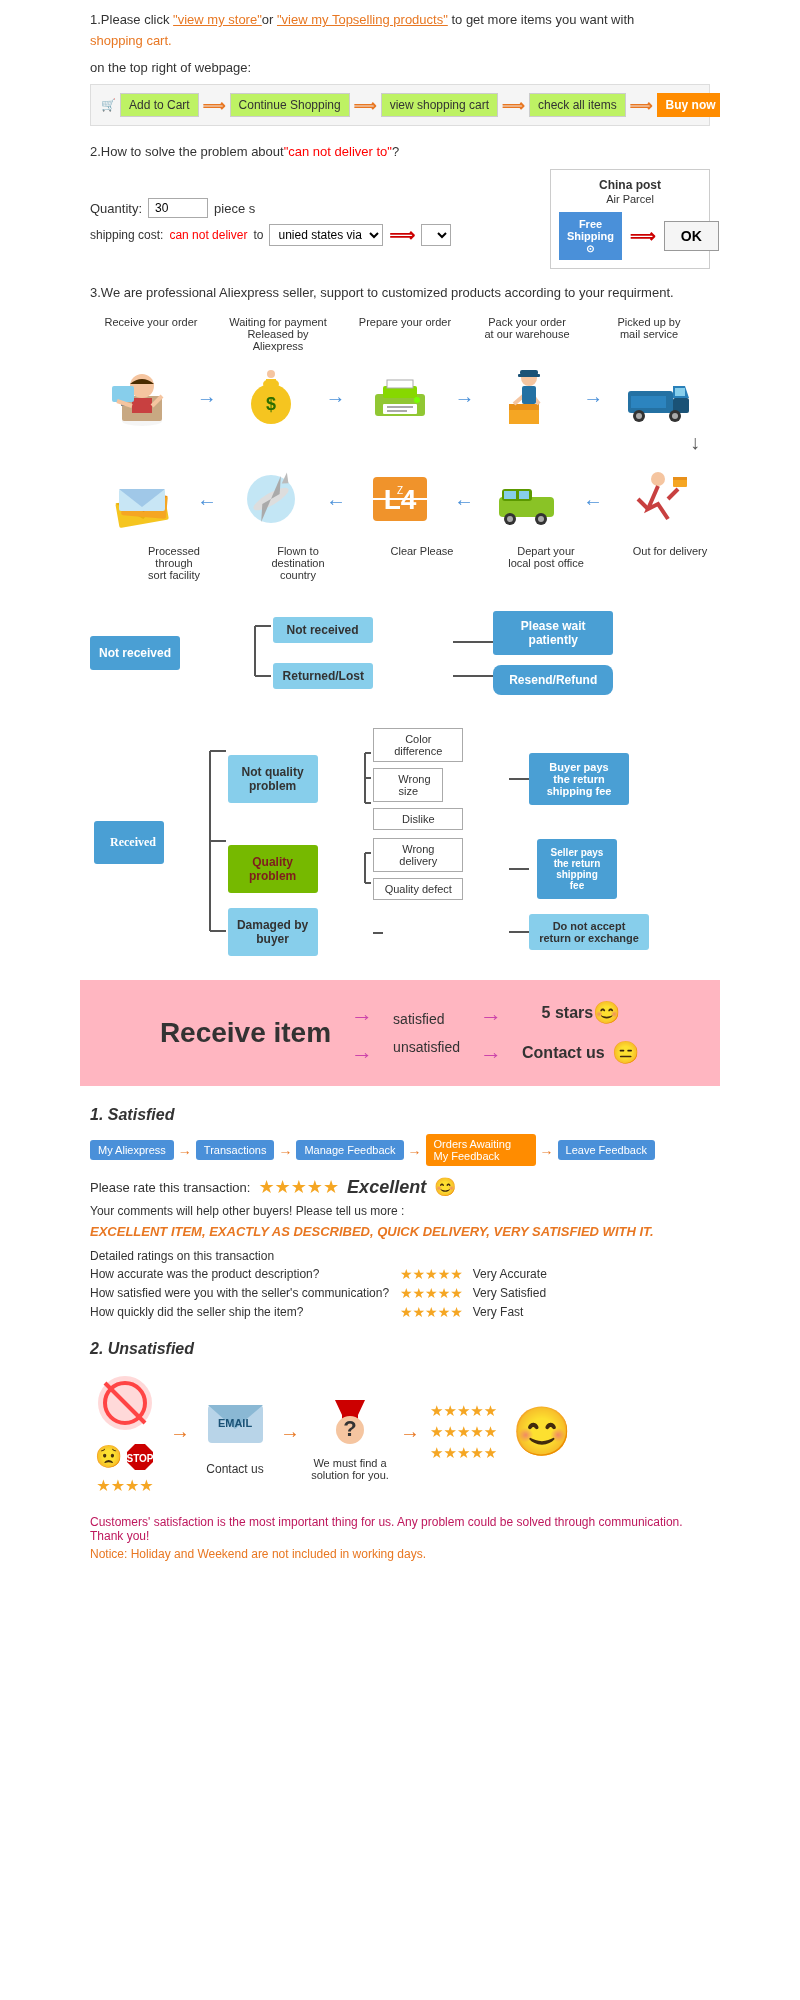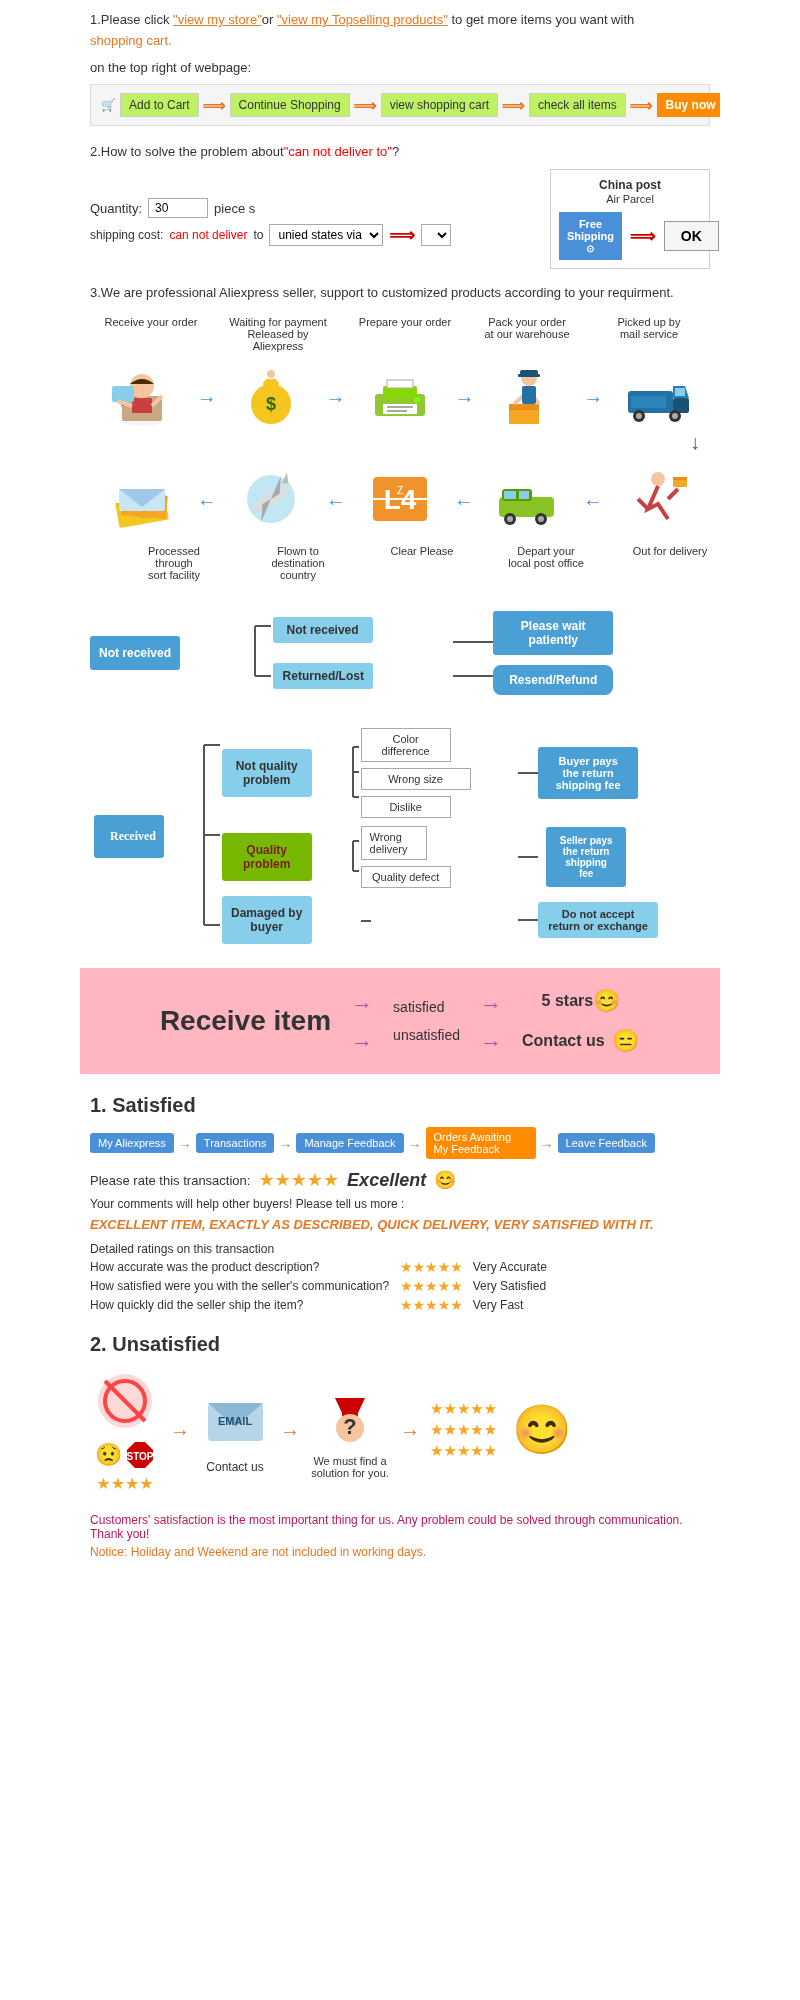--- a/index.html
+++ b/index.html
@@ -44,21 +44,21 @@
     .process-label2 { width: 100px; margin-left: 44px; }
     .fc-blue { background: #4a9fd4; color: #fff; padding: 8px 12px; border-radius: 3px; font-size: 12px; font-weight: bold; text-align: center; display: inline-block; }
     .fc-light { background: #87ceeb; color: #333; padding: 6px 10px; border-radius: 3px; font-size: 12px; font-weight: bold; text-align: center; display: inline-block; }
 
     
     .pink-section { background: #ffb6c1; padding: 20px; margin: 20px 0; display: flex; align-items: center; justify-content: center; gap: 20px; }
     .receive-item-title { font-family: 'Arial Black', Arial, sans-serif; font-size: 28px; font-weight: 900; color: #333; }
 
     
     .satisfied-section { margin: 16px 0; }
-    .section-title { font-size: 20px; font-weight: bold; margin-bottom: 10px; }
+    .section-title { font-size: 16px; font-weight: bold; margin-bottom: 10px; font-style: italic; }
     .feedback-steps { display: flex; align-items: center; gap: 4px; flex-wrap: wrap; font-size: 12px; margin-bottom: 10px; }
     .fb-step { background: #4a90d9; color: #fff; padding: 4px 8px; border-radius: 3px; font-size: 11px; }
     .fb-step.highlight { background: #ff8c00; }
     .fb-arrow { color: #e87722; font-size: 14px; font-weight: bold; }
     .rate-row { display: flex; align-items: center; gap: 8px; font-size: 13px; margin: 6px 0; }
     .stars { color: #f5a623; font-size: 18px; }
     .excellent { font-size: 18px; font-weight: 900; font-style: italic; font-family: 'Arial Black', Arial, sans-serif; }
     .comments-text { font-size: 12px; color: #333; margin: 4px 0; }
     .excellent-item { color: #e87722; font-style: italic; font-weight: bold; font-size: 13px; margin: 6px 0; }
     .ratings-table { margin-top: 10px; font-size: 12px; }
@@ -404,21 +404,21 @@
         <svg width="10" height="80">
           <line x1="2" y1="15" x2="8" y2="15" stroke="#555" stroke-width="2"></line>
           <line x1="2" y1="40" x2="8" y2="40" stroke="#555" stroke-width="2"></line>
           <line x1="2" y1="65" x2="8" y2="65" stroke="#555" stroke-width="2"></line>
           <line x1="2" y1="15" x2="2" y2="65" stroke="#555" stroke-width="2"></line>
         </svg>
       </td>
       <td style="vertical-align:middle; padding:4px 0;">
         <div style="display:flex;flex-direction:column;gap:6px;">
           <div style="border:1px solid #aaa;padding:4px 8px;font-size:11px;width:90px;text-align:center;">Color difference</div>
-          <div style="border:1px solid #aaa;padding:4px 24px;font-size:11px;width:110px;text-align:center;">Wrong size</div>
+          <div style="border:1px solid #aaa;padding:4px 24px;font-size:11px;width:70px;text-align:center;">Wrong size</div>
           <div style="border:1px solid #aaa;padding:4px 8px;font-size:11px;width:90px;text-align:center;">Dislike</div>
         </div>
       </td>
       <td style="width:20px; vertical-align:middle;">
         <div style="height:2px;width:20px;background:#555;"></div>
       </td>
       <td style="vertical-align:middle; padding:4px 0;">
         <div class="fc-blue" style="width:100px;font-size:11px;">Buyer pays the return shipping fee</div>
       </td>
     </tr>
@@ -429,21 +429,21 @@
       </td>
       <td style="width:10px; vertical-align:middle;">
         <svg width="10" height="60">
           <line x1="2" y1="15" x2="8" y2="15" stroke="#555" stroke-width="2"></line>
           <line x1="2" y1="45" x2="8" y2="45" stroke="#555" stroke-width="2"></line>
           <line x1="2" y1="15" x2="2" y2="45" stroke="#555" stroke-width="2"></line>
         </svg>
       </td>
       <td style="vertical-align:middle; padding:4px 0;">
         <div style="display:flex;flex-direction:column;gap:6px;">
-          <div style="border:1px solid #aaa;padding:4px 8px;font-size:11px;width:66px;">Wrong delivery</div>
+          <div style="border:1px solid #aaa;padding:4px 8px;font-size:11px;width:90px;text-align:center;">Wrong delivery</div>
           <div style="border:1px solid #aaa;padding:4px 8px;font-size:11px;width:90px;text-align:center;">Quality defect</div>
         </div>
       </td>
       <td style="width:20px; vertical-align:middle;">
         <div style="height:2px;width:20px;background:#555;"></div>
       </td>
       <td style="vertical-align:middle; padding:4px 0;">
         <div class="fc-blue" style="width:80px;font-size:10px;margin-left:8px;">Seller pays the return shipping fee</div>
       </td>
     </tr>

